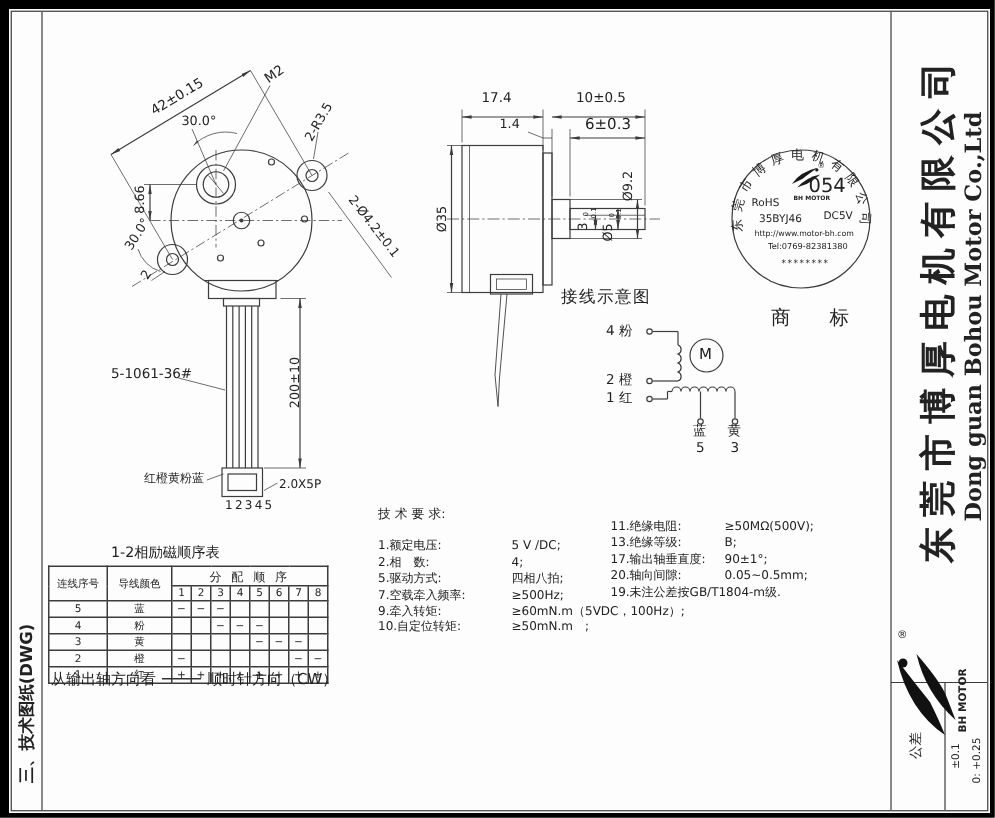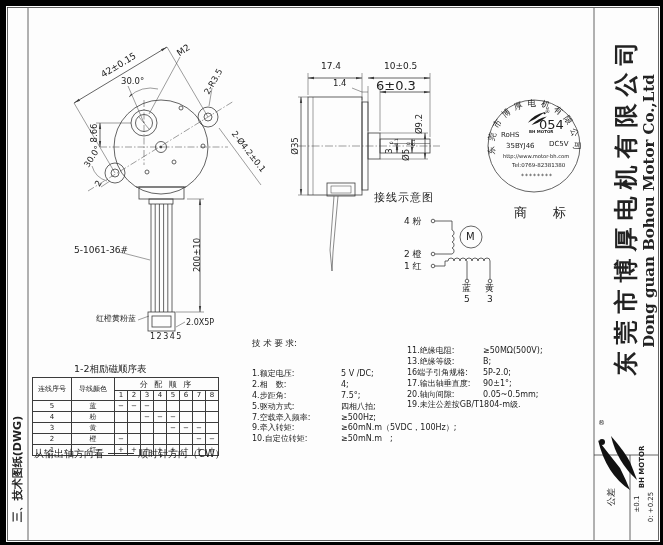--- a/index.html
+++ b/index.html
@@ -201,21 +201,21 @@
   <div class="rt" style="left:92px;top:179px;width:14px;height:10px;font-size:8.5px;transform:rotate(-58deg)">2</div>
   <div class="t" style="left:74px;top:246px;font-size:9px">5-1061-36#</div>
   <div class="rt" style="left:178px;top:250px;width:40px;height:10px;font-size:8.5px;transform:rotate(-90deg)">200±10</div>
   <div class="t" style="left:96px;top:315px;font-size:8px">红橙黄粉蓝</div>
   <div class="t" style="left:150px;top:333px;font-size:8px;letter-spacing:1.5px">12345</div>
   <div class="t" style="left:186px;top:319px;font-size:8px">2.0X5P</div>
 
   <div class="t" style="left:321px;top:62px;font-size:9px">17.4</div>
   <div class="t" style="left:333px;top:79px;font-size:8.5px">1.4</div>
   <div class="t" style="left:384px;top:62px;font-size:9px">10±0.5</div>
-  <div class="t" style="left:376px;top:79px;font-size:13px">6±0.3</div>
+  <div class="t" style="left:390px;top:79px;font-size:10px">6±0.3</div>
   <div class="rt" style="left:406px;top:119px;width:28px;height:10px;font-size:8.5px;transform:rotate(-90deg)">Ø9.2</div>
   <div class="rt" style="left:282px;top:141px;width:28px;height:10px;font-size:8.5px;transform:rotate(-90deg)">Ø35</div>
   <div class="rt" style="left:390px;top:145px;width:34px;height:10px;font-size:8.5px;transform:rotate(-90deg)">
     <span>Ø5</span><span class="stack">
         <span>0</span>
         <span>-0.1</span>
       </span>
   </div>
   <div class="rt" style="left:376px;top:141px;width:28px;height:10px;font-size:8.5px;transform:rotate(-90deg)">
     <span>3</span><span class="stack">
@@ -325,33 +325,31 @@
           <td>+</td>
           <td>+</td>
         </tr>
       </tbody>
   </table>
   <div class="t" style="left:34px;top:449px;font-size:10px">
     <span>从输出轴方向看</span><span class="dash"></span><span>顺时针方向（CW）</span>
   </div>
 
   <div class="t" style="left:252px;top:339px;font-size:8.5px">技 术 要 求:</div>
-  <div class="t" id="specL" style="left:252px;top:370px">
+  <div class="t" id="specL" style="left:252px;top:360px">
       <div class="sl"><span class="lab">1.额定电压:</span><span>5 V /DC;</span></div>
       <div class="sl"><span class="lab">2.相　数:</span><span>4;</span></div>
-      <div class="sl"><span class="lab">4.步距角:</span><span>7.5°ㅤ;</span></div>
       <div class="sl"><span class="lab">5.驱动方式:</span><span>四相八拍;</span></div>
       <div class="sl"><span class="lab">7.空载牵入频率:</span><span>≥500Hz;</span></div>
       <div class="sl"><span class="lab">9.牵入转矩: </span><span>≥60mN.m（5VDC，100Hz）;</span></div>
       <div class="sl"><span class="lab">10.自定位转矩:</span><span>≥50mN.m　;</span></div>
     </div>
   <div class="t" id="specR" style="left:407px;top:347px">
       <div class="sl"><span class="lab">11.绝缘电阻:</span><span>≥50MΩ(500V);</span></div>
       <div class="sl"><span class="lab">13.绝缘等级:</span><span>B;</span></div>
-      <div class="sl"><span class="lab">16端子引角规格:</span><span>5P-2.0;</span></div>
       <div class="sl"><span class="lab">17.输出轴垂直度:</span><span>90±1°;</span></div>
       <div class="sl"><span class="lab">20.轴向间隙:</span><span>0.05~0.5mm;</span></div>
       <div class="sl"><span class="lab">19.未注公差按GB/T1804-m级.</span><span></span></div>
     </div>
 
   <div class="rt" style="left:-52px;top:463px;width:140px;height:12px;font-size:11px;font-weight:bold;transform:rotate(-90deg)">三、技术图纸(DWG)</div>
 
   <div class="rt" style="left:457px;top:192px;width:340px;height:27px;font-size:24px;font-weight:bold;letter-spacing:7px;transform:rotate(-90deg)">东莞市博厚电机有限公司</div>
   <div class="rt" style="left:492px;top:203px;width:316px;height:16px;font-size:15px;font-weight:bold;font-family:'DejaVu Serif','Liberation Serif',serif;transform:rotate(-90deg)">Dong guan Bohou Motor Co.,Ltd</div>
   <div class="t" style="left:598px;top:420px;font-size:7px">®</div>

